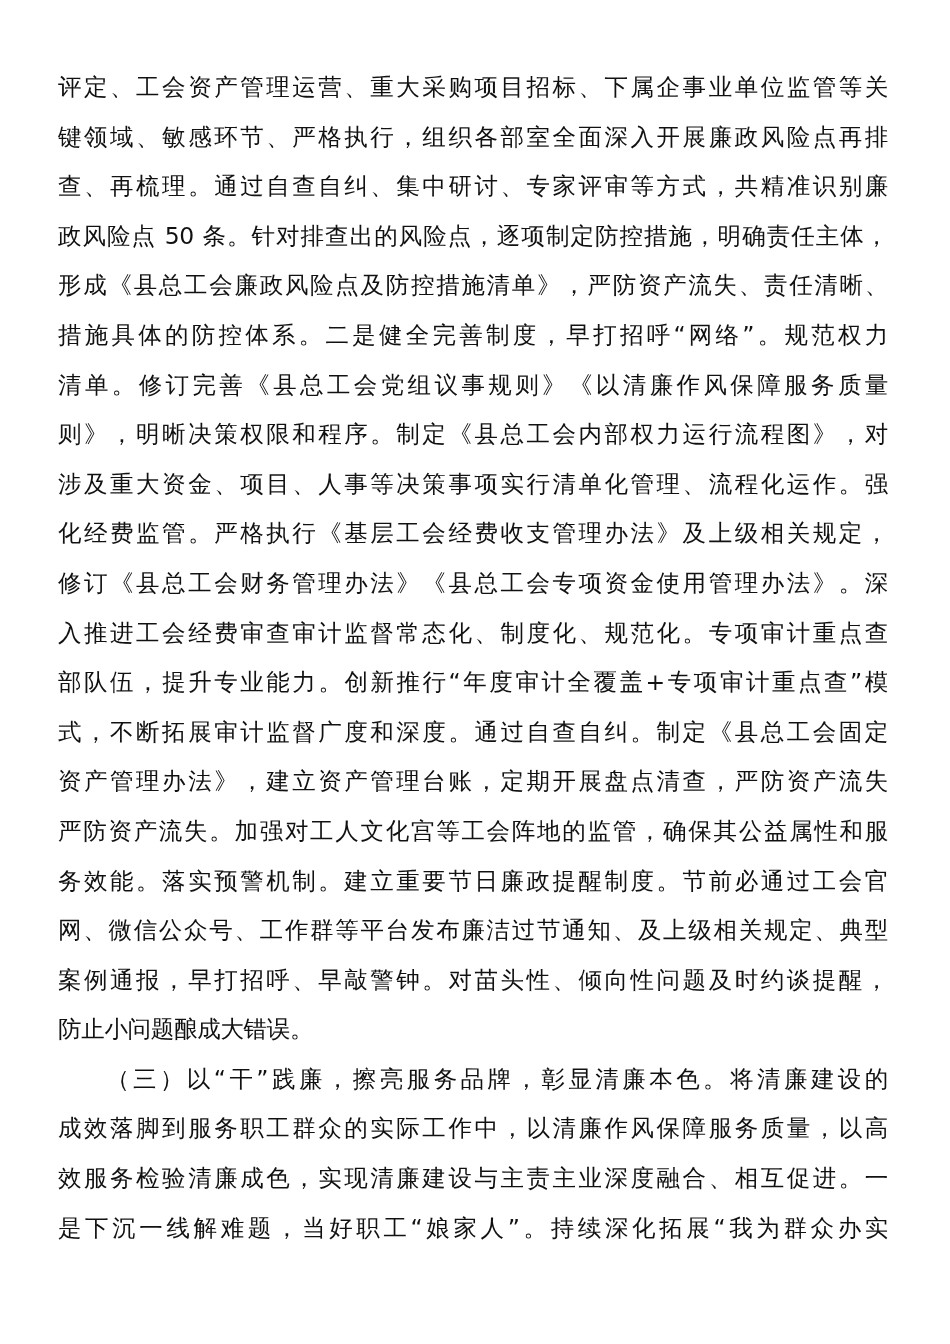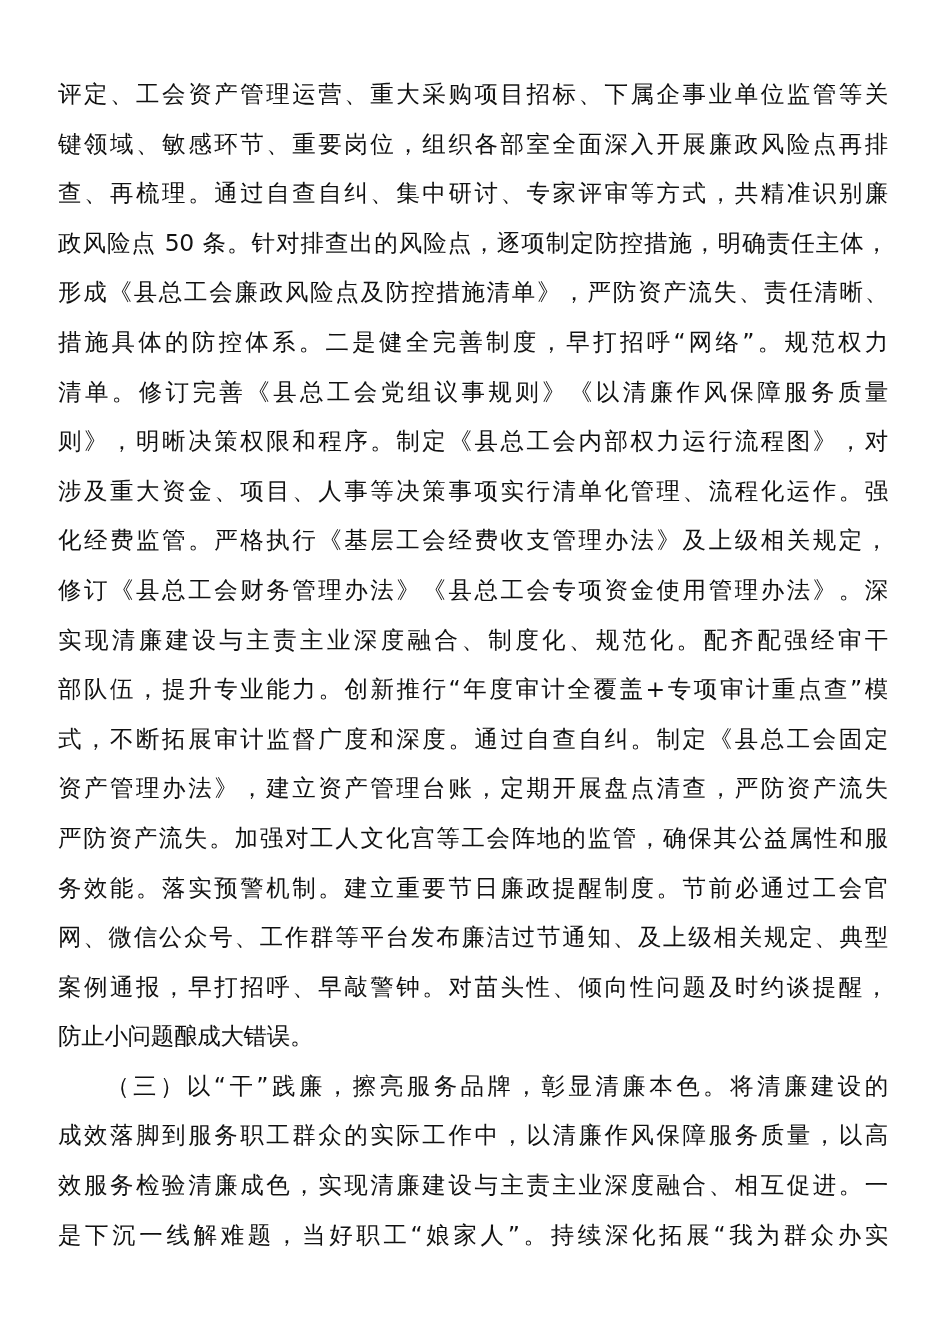--- a/index.html
+++ b/index.html
@@ -1,20 +1,20 @@
 <!DOCTYPE html>
 <html><head>
 <meta charset="utf-8">
 <style>
   html, body { margin: 0; padding: 0; background: #ffffff; }
   body { width: 950px; height: 1344px; overflow: hidden; position: relative; }
   .page {
     position: absolute;
     left: 58px;
-    top: 70px;
+    top: 63px;
     width: 830px;
     font-family: "DejaVu Sans", sans-serif;
     font-size: 23.5px;
     color: #111111;
   }
   .line {
     height: 49.6px;
     line-height: 49.6px;
     white-space: nowrap;
     text-align: justify;
@@ -24,31 +24,31 @@
   .line.last { text-align-last: left; }
   .line.indent { padding-left: 48px; }
   .bold { font-weight: normal; }
 </style>
 </head>
 <body>
 
 <div class="page">
   <div>
     <div class="line">评定、工会资产管理运营、重大采购项目招标、下属企事业单位监管等关</div>
-    <div class="line">键领域、敏感环节、重要岗位，组织各部室全面深入开展廉政风险点再排</div>
+    <div class="line">键领域、敏感环节、严格执行，组织各部室全面深入开展廉政风险点再排</div>
     <div class="line">查、再梳理。通过自查自纠、集中研讨、专家评审等方式，共精准识别廉</div>
     <div class="line">政风险点 50 条。针对排查出的风险点，逐项制定防控措施，明确责任主体，</div>
     <div class="line">形成《县总工会廉政风险点及防控措施清单》，严防资产流失、责任清晰、</div>
     <div class="line">措施具体的防控体系。二是健全完善制度，早打招呼“网络”。规范权力</div>
     <div class="line">清单。修订完善《县总工会党组议事规则》《以清廉作风保障服务质量</div>
     <div class="line">则》，明晰决策权限和程序。制定《县总工会内部权力运行流程图》，对</div>
     <div class="line">涉及重大资金、项目、人事等决策事项实行清单化管理、流程化运作。强</div>
     <div class="line">化经费监管。严格执行《基层工会经费收支管理办法》及上级相关规定，</div>
     <div class="line">修订《县总工会财务管理办法》《县总工会专项资金使用管理办法》。深</div>
-    <div class="line">实现清廉建设与主责主业深度融合、制度化、规范化。配齐配强经审干</div>
+    <div class="line">入推进工会经费审查审计监督常态化、制度化、规范化。专项审计重点查</div>
     <div class="line">部队伍，提升专业能力。创新推行“年度审计全覆盖+专项审计重点查”模</div>
     <div class="line">式，不断拓展审计监督广度和深度。通过自查自纠。制定《县总工会固定</div>
     <div class="line">资产管理办法》，建立资产管理台账，定期开展盘点清查，严防资产流失</div>
     <div class="line">严防资产流失。加强对工人文化宫等工会阵地的监管，确保其公益属性和服</div>
     <div class="line">务效能。落实预警机制。建立重要节日廉政提醒制度。节前必通过工会官</div>
     <div class="line">网、微信公众号、工作群等平台发布廉洁过节通知、及上级相关规定、典型</div>
     <div class="line">案例通报，早打招呼、早敲警钟。对苗头性、倾向性问题及时约谈提醒，</div>
     <div class="line last">防止小问题酿成大错误。</div>
   </div>
 

